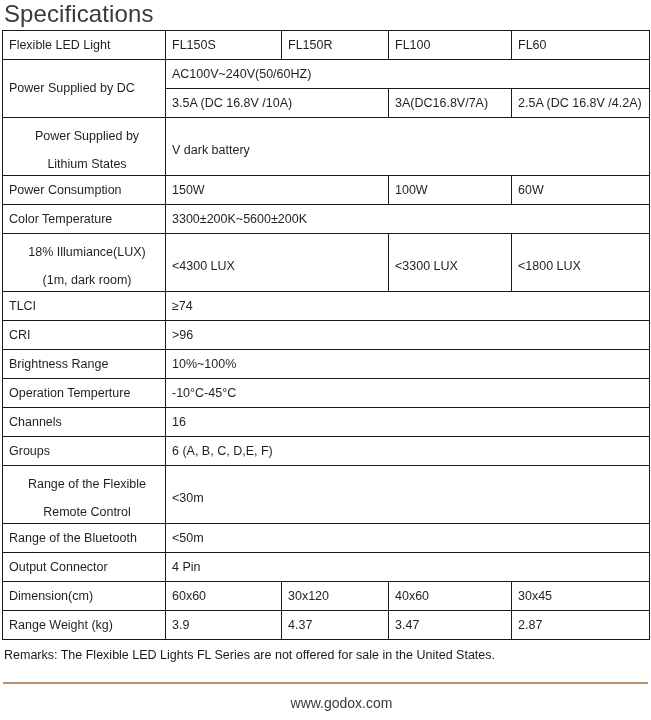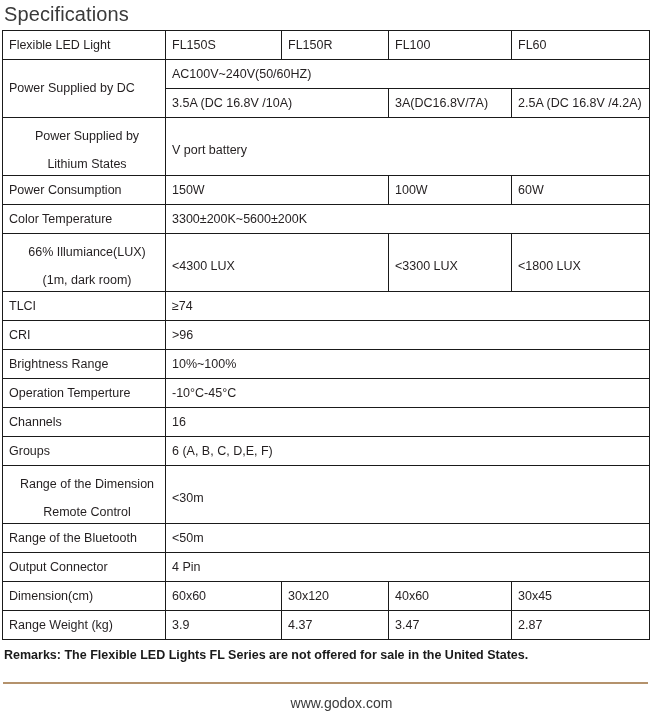--- a/index.html
+++ b/index.html
@@ -14,21 +14,21 @@
     color: #231f20;
     overflow: hidden;
   }
   .page {
     position: relative;
     width: 651px;
     height: 720px;
     box-sizing: border-box;
   }
   .page-title {
-    font-size: 20px;
+    font-size: 24px;
     font-weight: 400;
     color: #3a3a3a;
     letter-spacing: 0.1px;
     padding: 1px 0 3px 4px;
     line-height: 26px;
     white-space: nowrap;
   }
   table.spec-table {
     border-collapse: collapse;
     table-layout: fixed;
@@ -61,21 +61,21 @@
     justify-content: flex-start;
     padding-top: 7px;
     gap: 13px;
   }
   .cell-top {
     display: block;
     padding-top: 7px;
   }
   .remarks {
     font-size: 12.5px;
-    font-weight: bold;
+    font-weight: normal;
     color: #1a1a1a;
     padding: 7px 0 0 4px;
     line-height: 16px;
     white-space: nowrap;
   }
   .footer-wrap {
     position: absolute;
     left: 0;
     right: 0;
     bottom: 0;
@@ -132,40 +132,40 @@
       </tr>
 
       <tr class="r2">
         <td class="lbl">
           <span class="cell-lines top">
             <span>Power Supplied by</span>
             <span>Lithium States</span>
           </span>
         </td>
         <td colspan="4">
-          <span class="cell-top">V port battery</span>
+          <span class="cell-top">V dark battery</span>
         </td>
       </tr>
 
       <tr class="r1">
         <td class="lbl">Power Consumption</td>
         <td colspan="2">150W</td>
         <td>100W</td>
         <td>60W</td>
       </tr>
 
       <tr class="r1">
         <td class="lbl">Color Temperature</td>
         <td colspan="4">3300±200K~5600±200K</td>
       </tr>
 
       <tr class="r2">
         <td class="lbl">
           <span class="cell-lines top">
-            <span>66% Illumiance(LUX)</span>
+            <span>18% Illumiance(LUX)</span>
             <span>(1m, dark room)</span>
           </span>
         </td>
         <td colspan="2">
           <span class="cell-top">&lt;4300 LUX</span>
         </td>
         <td>
           <span class="cell-top">&lt;3300 LUX</span>
         </td>
         <td>
@@ -199,21 +199,21 @@
       </tr>
 
       <tr class="r1">
         <td class="lbl">Groups</td>
         <td colspan="4">6 (A, B, C, D,E, F)</td>
       </tr>
 
       <tr class="r2">
         <td class="lbl">
           <span class="cell-lines top">
-            <span>Range of the Dimension</span>
+            <span>Range of the Flexible</span>
             <span>Remote Control</span>
           </span>
         </td>
         <td colspan="4">
           <span class="cell-top">&lt;30m</span>
         </td>
       </tr>
 
       <tr class="r1">
         <td class="lbl">Range of the  Bluetooth</td>

